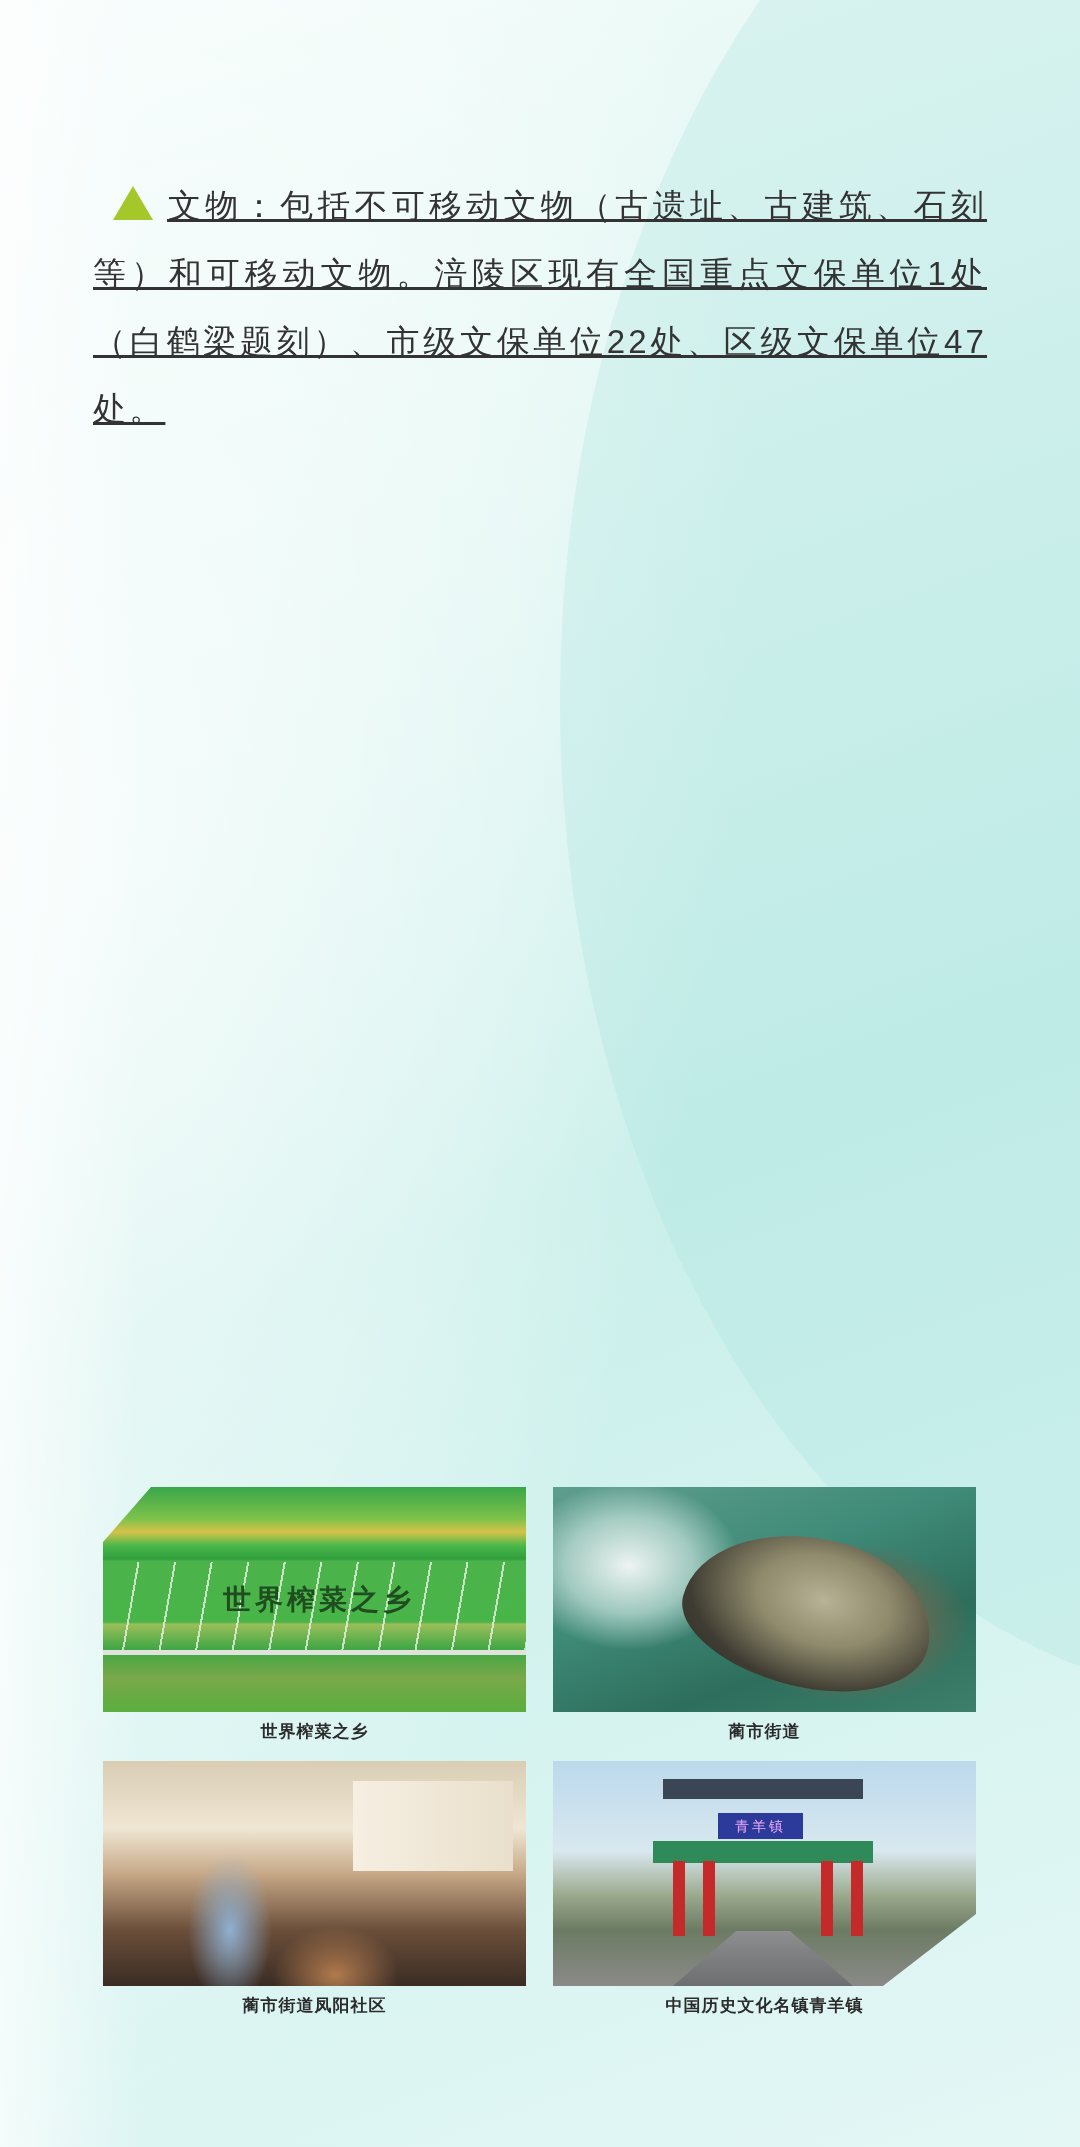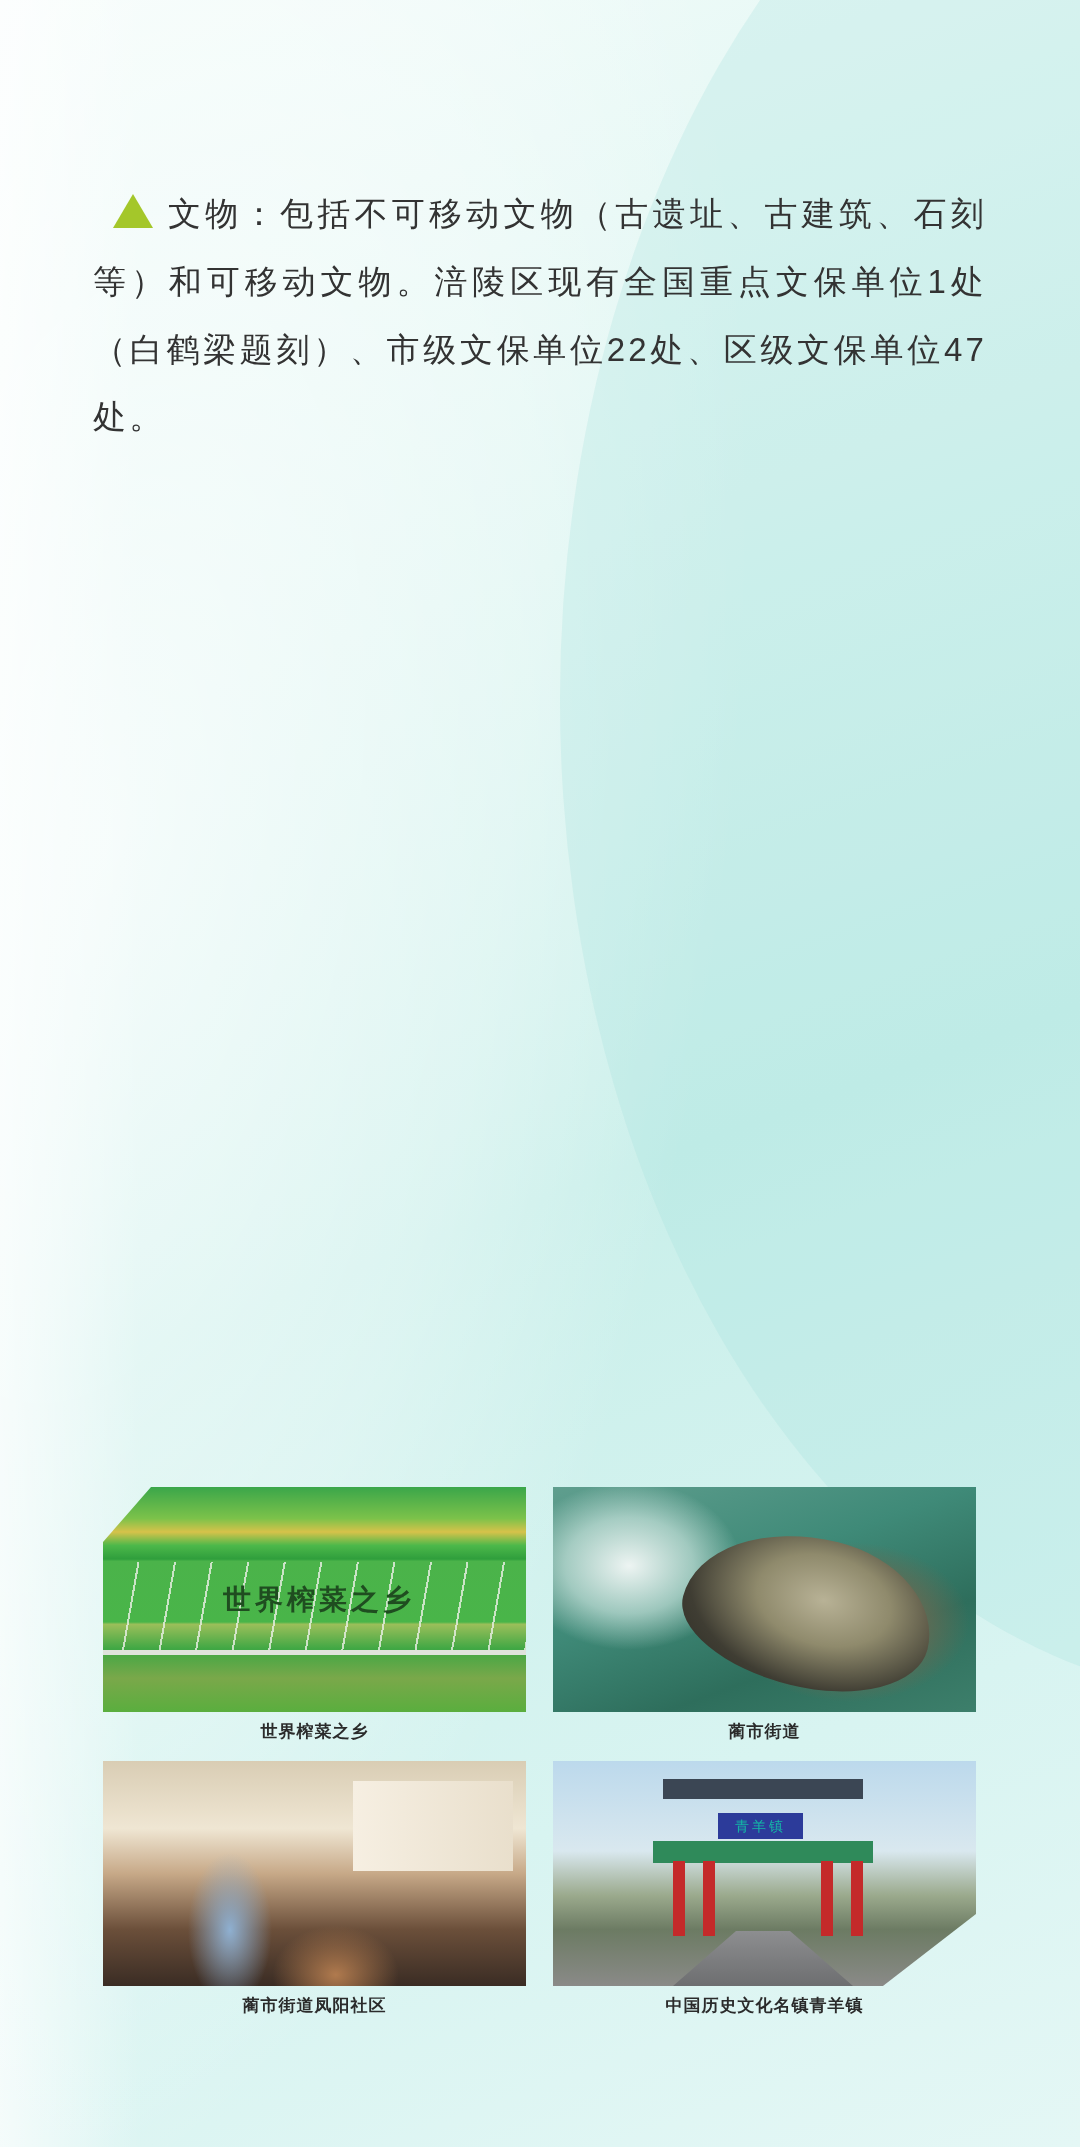--- a/index.html
+++ b/index.html
@@ -17,21 +17,21 @@
   .bg-band {
     position: absolute; left: 0; top: 0; width: 140px; height: 2147px;
     background: linear-gradient(90deg, rgba(255,255,255,0.7), rgba(255,255,255,0));
   }
   .bg-curve {
     position: absolute; left: 560px; top: -300px; width: 1400px; height: 2000px;
     border-radius: 50%;
     background: rgba(160, 225, 218, 0.25);
   }
   .content {
-    position: absolute; left: 93px; top: 180px; width: 894px;
+    position: absolute; left: 93px; top: 172px; width: 894px; text-decoration: underline;
   }
   .para {
     font-size: 33px; line-height: 67.8px; letter-spacing: 3.2px;
     text-align: justify; margin: 0 0 30px 0;
   }
   .para .tri {
     display: inline-block; width: 0; height: 0;
     border-left: 20px solid transparent; border-right: 20px solid transparent;
     border-bottom: 34px solid #a4c72a;
     margin: 0 14px 0 20px; vertical-align: -3px;
@@ -94,21 +94,21 @@
   
   .p-gate {
     clip-path: polygon(0 0, 100% 0, 100% 68%, 78% 100%, 0 100%);
     background: linear-gradient(180deg, #bcd9ec 0%, #d9e8ef 40%, #9aa98c 60%, #6c7b63 75%, #8a8a88 100%);
   }
   .p-gate .roof {
     position: absolute; left: 110px; top: 18px; width: 200px; height: 20px; background: #3b4654;
   }
   .p-gate .board {
     position: absolute; left: 165px; top: 52px; width: 85px; height: 26px; background: #2c3b9a;
-    color: #14b8a6; font-size: 14px; text-align: center; line-height: 26px; letter-spacing: 3px;
+    color: #f0abfc; font-size: 14px; text-align: center; line-height: 26px; letter-spacing: 3px;
   }
   .p-gate .beam {
     position: absolute; left: 100px; top: 80px; width: 220px; height: 22px; background: #2f8a5a;
   }
   .p-gate .pillar { position: absolute; top: 100px; width: 12px; height: 75px; background: #c42a2a; }
   .p-gate .road {
     position: absolute; left: 120px; top: 170px; width: 180px; height: 55px;
     background: linear-gradient(180deg, #8d8e90, #6d6e70);
     clip-path: polygon(35% 0, 65% 0, 100% 100%, 0 100%);
   }

